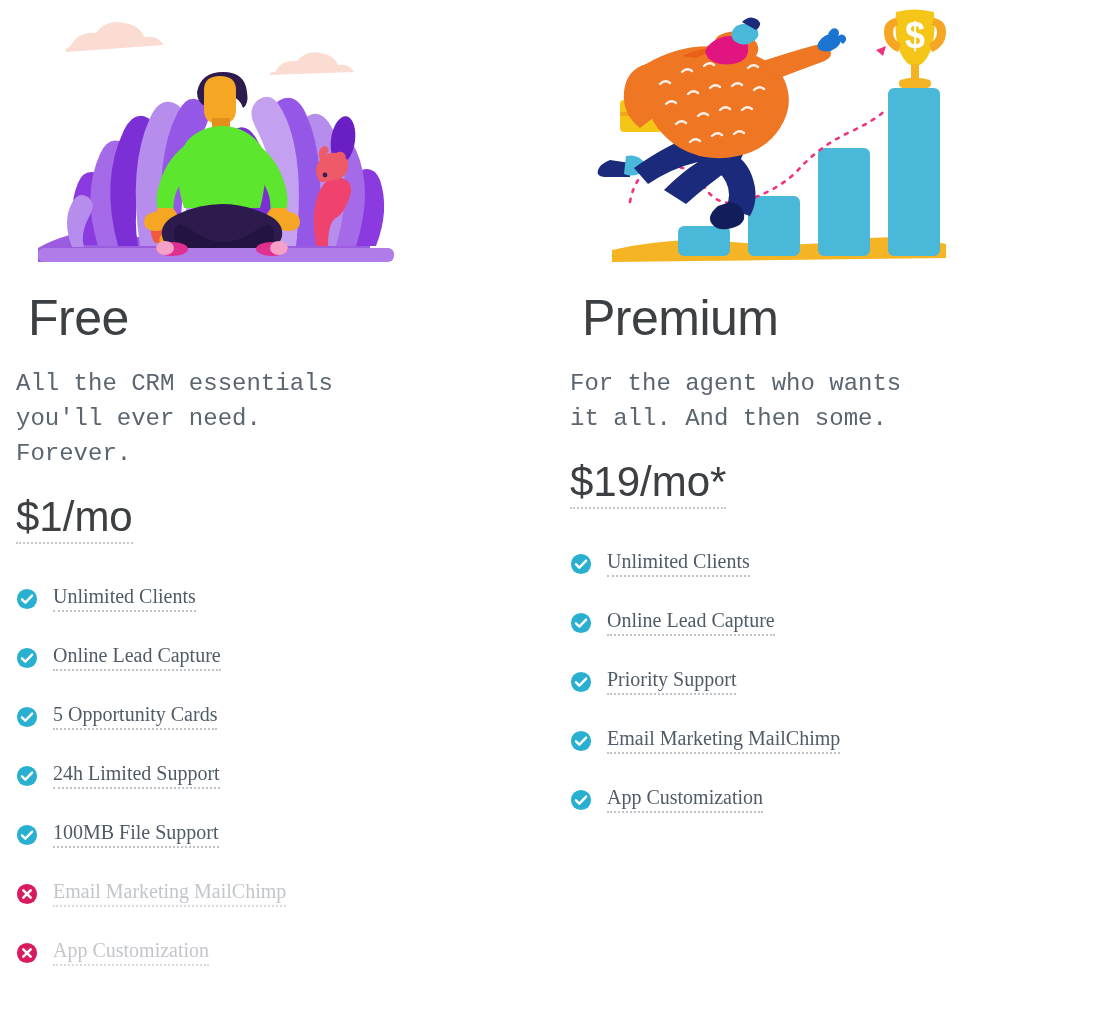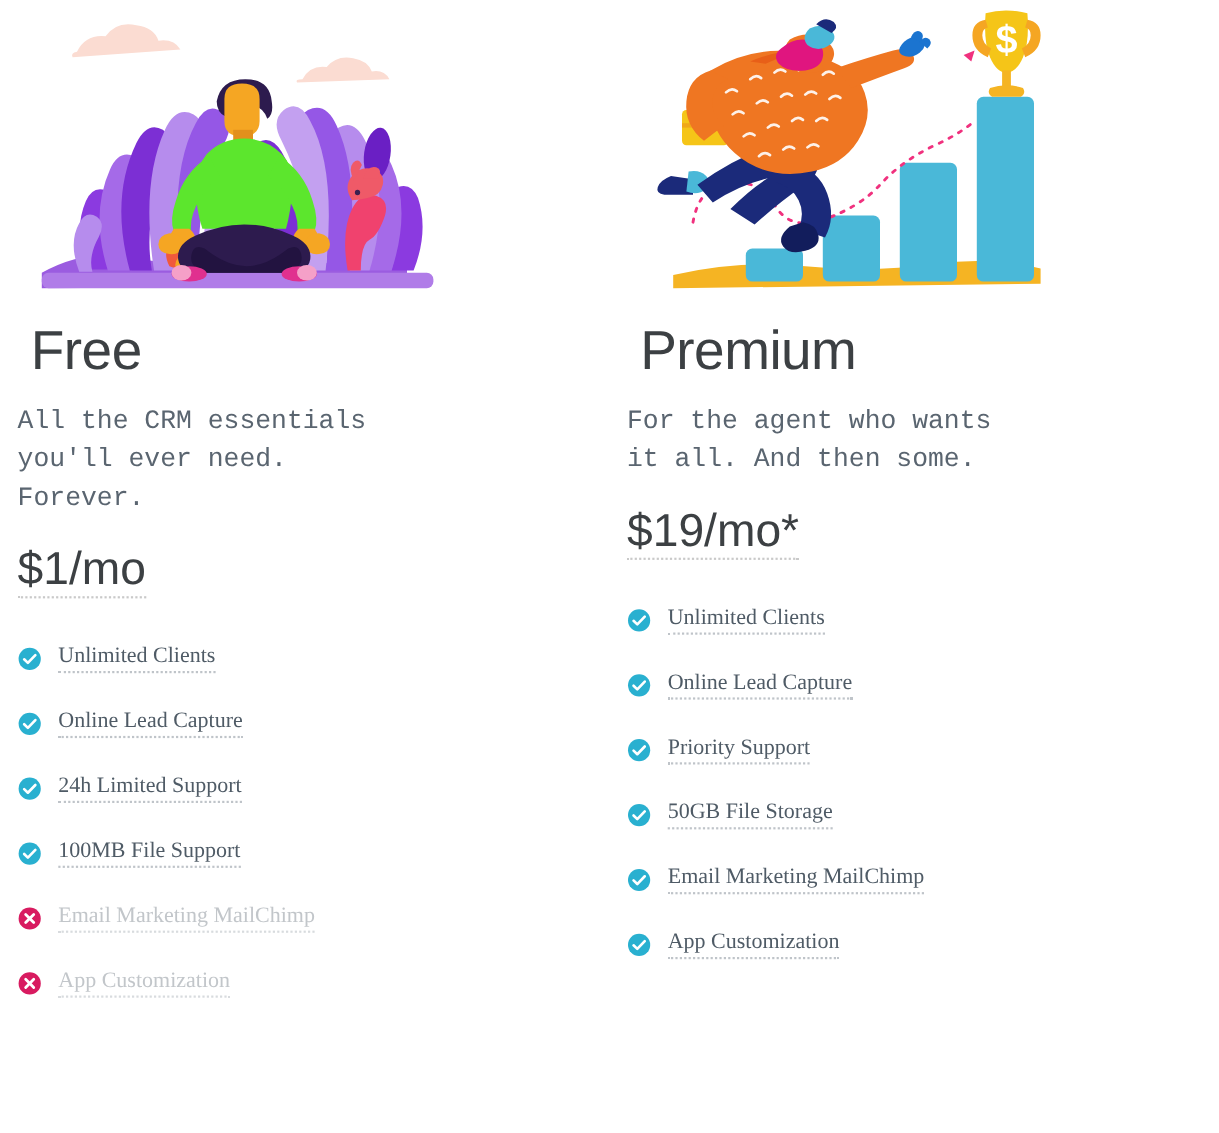--- a/index.html
+++ b/index.html
@@ -205,20 +205,27 @@
           <path d="M6.5 12.4 L10.2 16 L17.6 8.3" fill="none" stroke="#ffffff" stroke-width="2.6" stroke-linecap="round" stroke-linejoin="round"></path>
         </svg>
         <span class="feature-label">Unlimited Clients</span>
       </li>
       <li class="feature-item">
         <svg class="feature-icon" viewBox="0 0 24 24">
           <circle cx="12" cy="12" r="11" fill="#29b0d0"></circle>
           <path d="M6.5 12.4 L10.2 16 L17.6 8.3" fill="none" stroke="#ffffff" stroke-width="2.6" stroke-linecap="round" stroke-linejoin="round"></path>
         </svg>
         <span class="feature-label">Online Lead Capture</span>
+      </li>
+      <li class="feature-item">
+        <svg class="feature-icon" viewBox="0 0 24 24">
+          <circle cx="12" cy="12" r="11" fill="#29b0d0"></circle>
+          <path d="M6.5 12.4 L10.2 16 L17.6 8.3" fill="none" stroke="#ffffff" stroke-width="2.6" stroke-linecap="round" stroke-linejoin="round"></path>
+        </svg>
+        <span class="feature-label">5 Opportunity Cards</span>
       </li>
       <li class="feature-item">
         <svg class="feature-icon" viewBox="0 0 24 24">
           <circle cx="12" cy="12" r="11" fill="#29b0d0"></circle>
           <path d="M6.5 12.4 L10.2 16 L17.6 8.3" fill="none" stroke="#ffffff" stroke-width="2.6" stroke-linecap="round" stroke-linejoin="round"></path>
         </svg>
         <span class="feature-label">24h Limited Support</span>
       </li>
       <li class="feature-item">
         <svg class="feature-icon" viewBox="0 0 24 24">
@@ -349,27 +356,20 @@
           <circle cx="12" cy="12" r="11" fill="#29b0d0"></circle>
           <path d="M6.5 12.4 L10.2 16 L17.6 8.3" fill="none" stroke="#ffffff" stroke-width="2.6" stroke-linecap="round" stroke-linejoin="round"></path>
         </svg>
         <span class="feature-label">Priority Support</span>
       </li>
       <li class="feature-item">
         <svg class="feature-icon" viewBox="0 0 24 24">
           <circle cx="12" cy="12" r="11" fill="#29b0d0"></circle>
           <path d="M6.5 12.4 L10.2 16 L17.6 8.3" fill="none" stroke="#ffffff" stroke-width="2.6" stroke-linecap="round" stroke-linejoin="round"></path>
         </svg>
-        <span class="feature-label">50GB File Storage</span>
-      </li>
-      <li class="feature-item">
-        <svg class="feature-icon" viewBox="0 0 24 24">
-          <circle cx="12" cy="12" r="11" fill="#29b0d0"></circle>
-          <path d="M6.5 12.4 L10.2 16 L17.6 8.3" fill="none" stroke="#ffffff" stroke-width="2.6" stroke-linecap="round" stroke-linejoin="round"></path>
-        </svg>
         <span class="feature-label">Email Marketing MailChimp</span>
       </li>
       <li class="feature-item">
         <svg class="feature-icon" viewBox="0 0 24 24">
           <circle cx="12" cy="12" r="11" fill="#29b0d0"></circle>
           <path d="M6.5 12.4 L10.2 16 L17.6 8.3" fill="none" stroke="#ffffff" stroke-width="2.6" stroke-linecap="round" stroke-linejoin="round"></path>
         </svg>
         <span class="feature-label">App Customization</span>
       </li>
     </ul>

